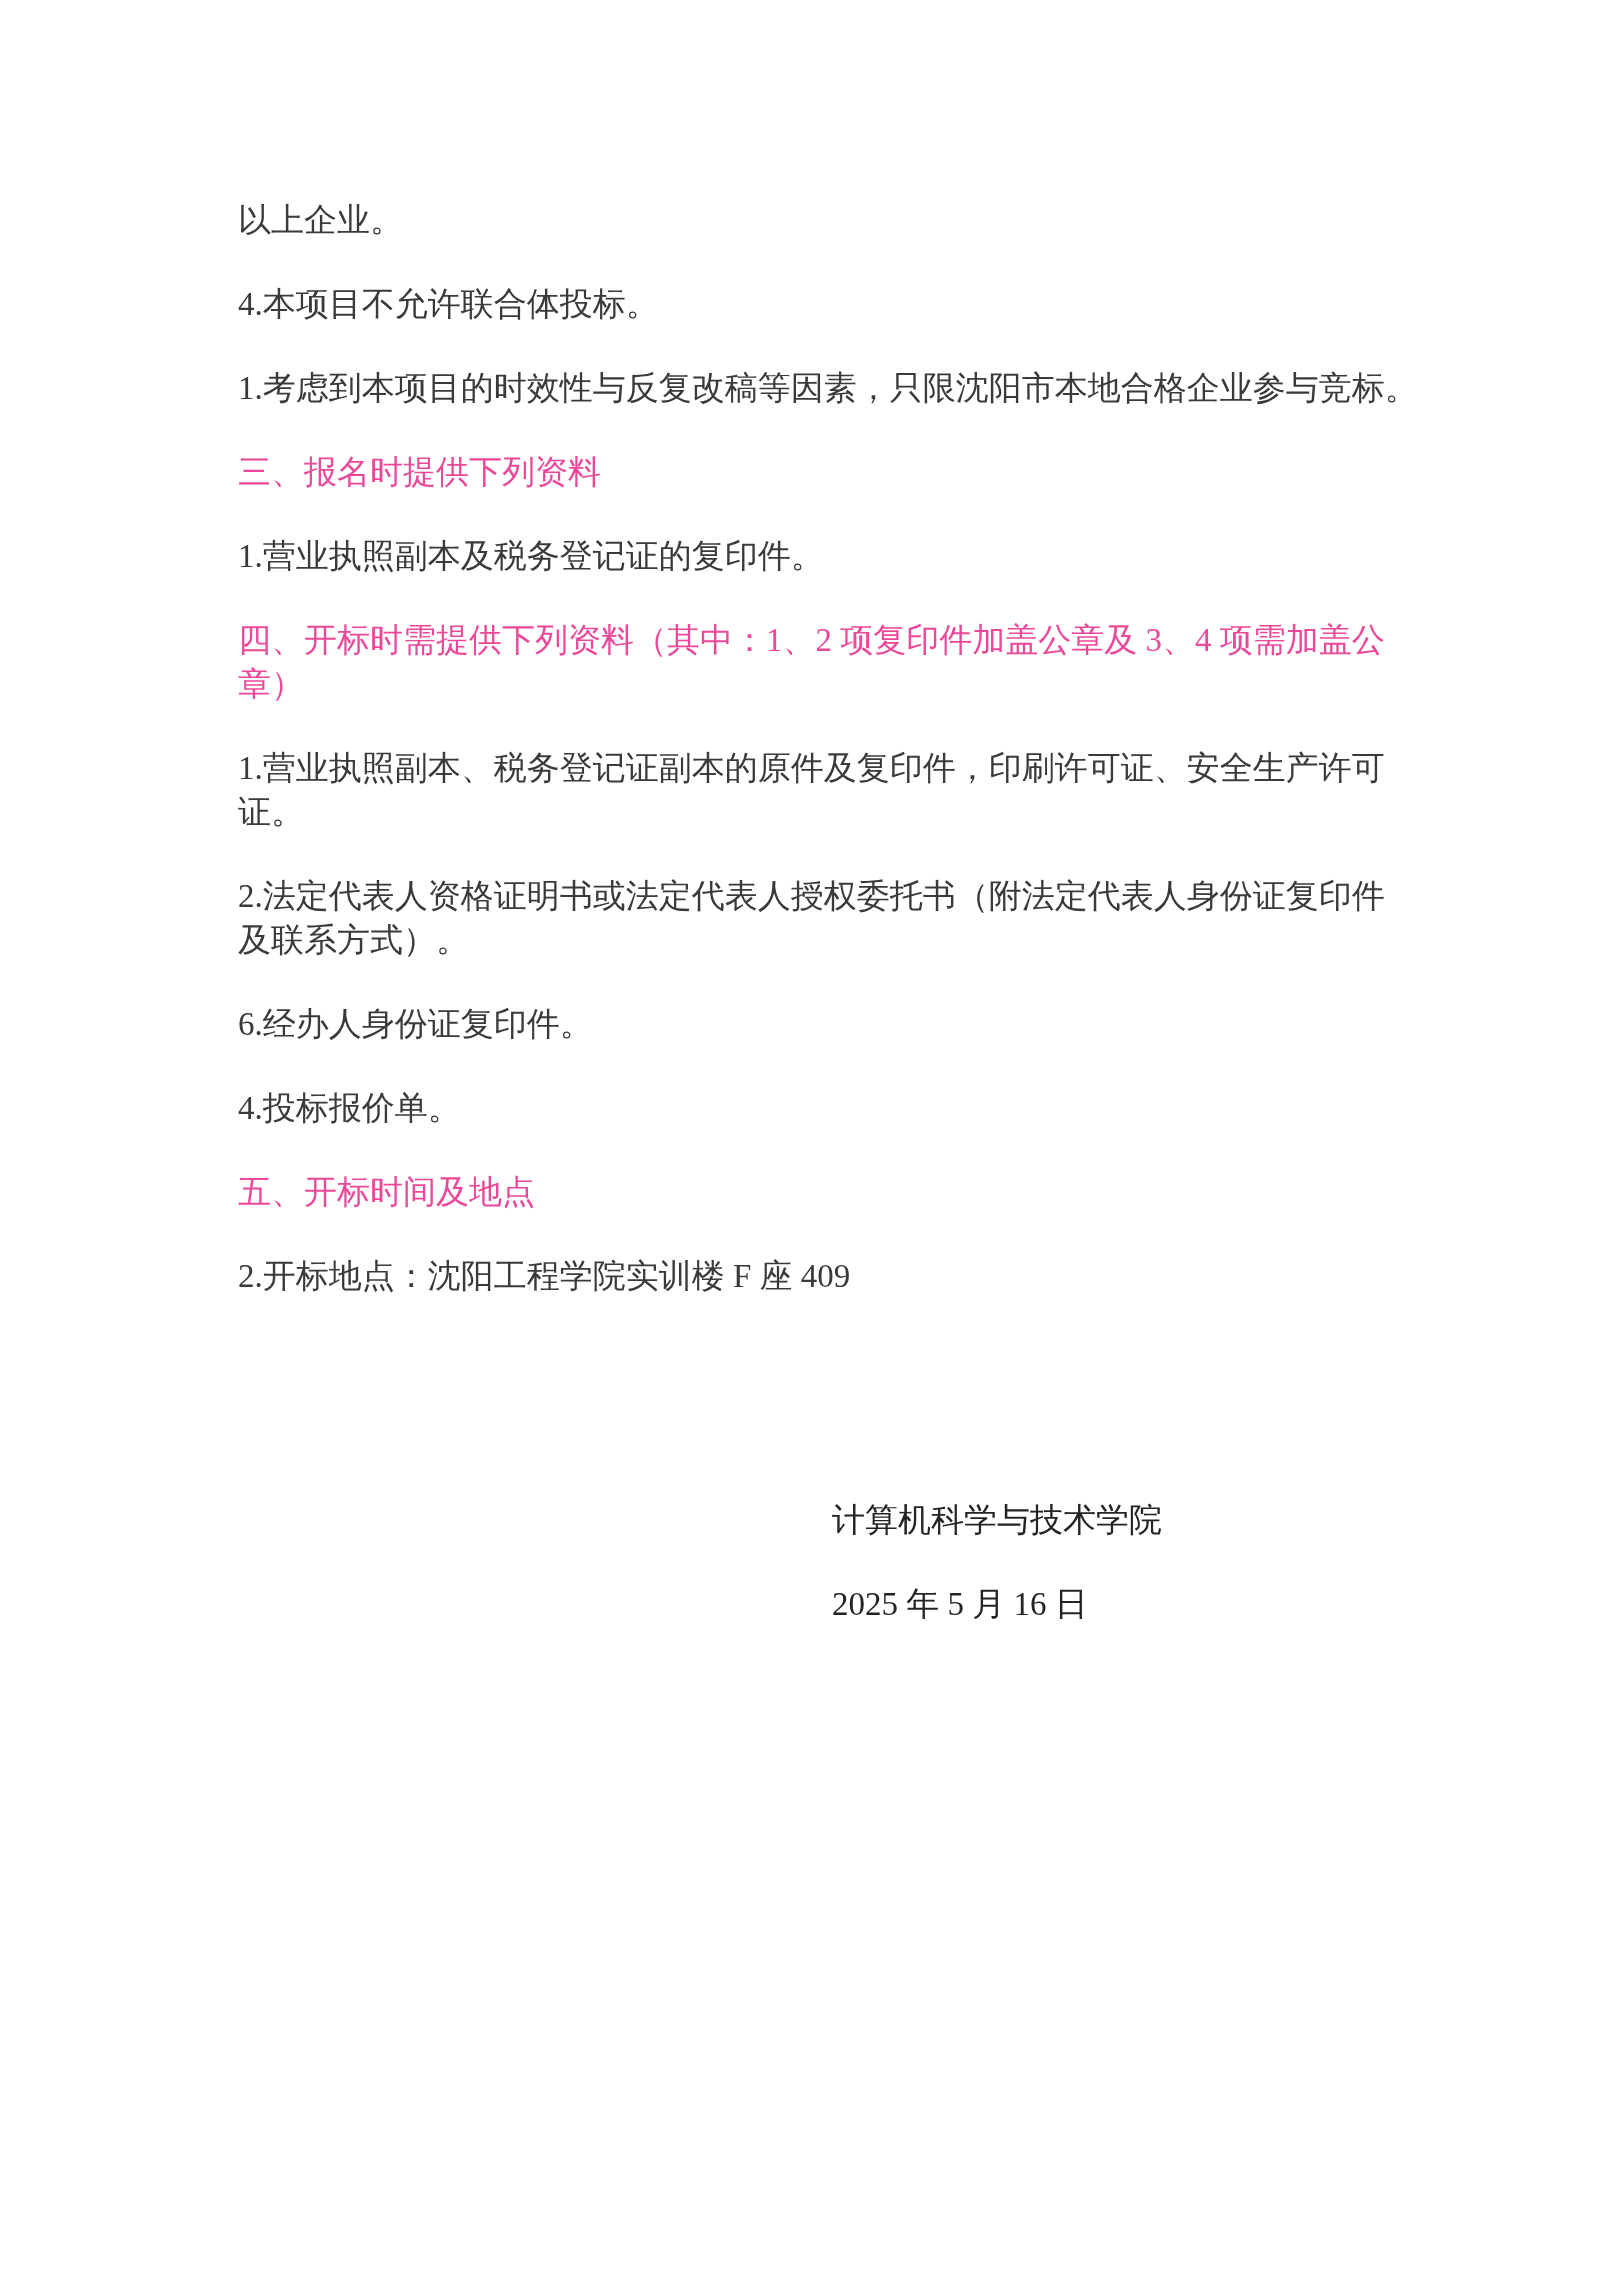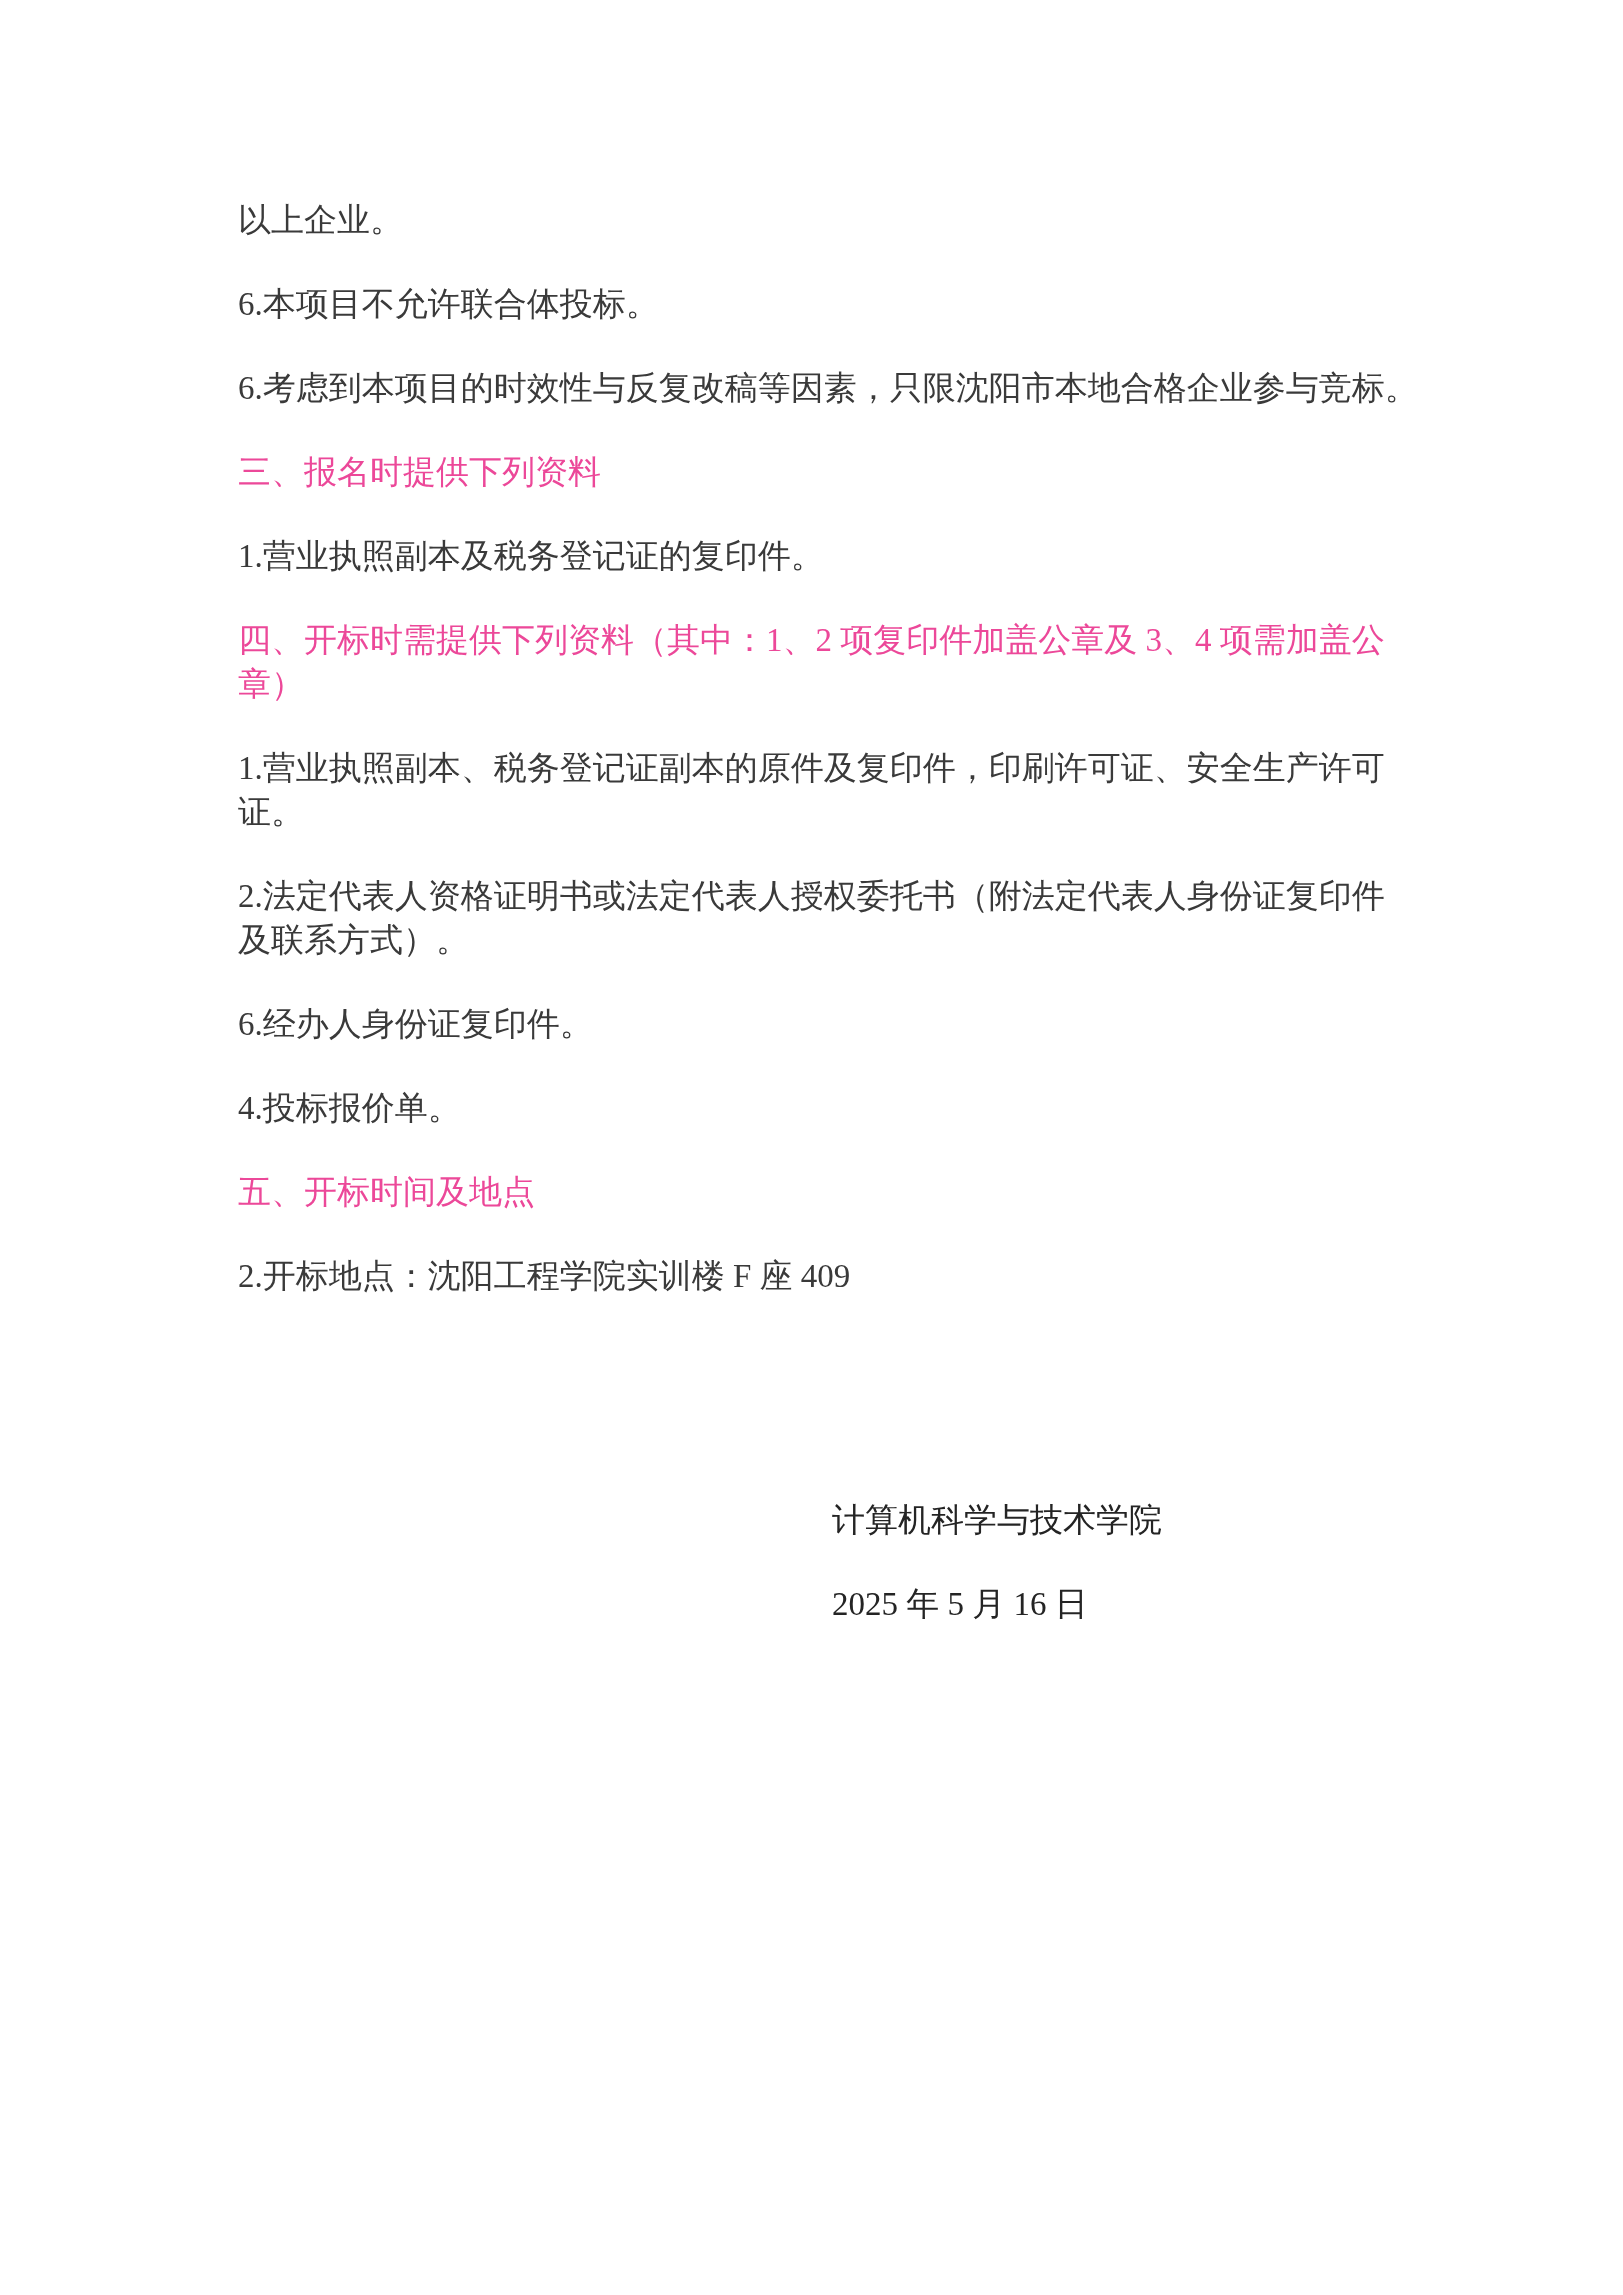--- a/index.html
+++ b/index.html
@@ -43,22 +43,22 @@
     color: #242424;
     white-space: pre;
   }
 </style>
 </head>
 <body>
 
 <div class="page">
   <div class="doc-body">
     <p>以上企业。</p>
-    <p>6.本项目不允许联合体投标。</p>
-    <p>6.考虑到本项目的时效性与反复改稿等因素，只限沈阳市本地合格企业参与竞标。</p>
+    <p>4.本项目不允许联合体投标。</p>
+    <p>1.考虑到本项目的时效性与反复改稿等因素，只限沈阳市本地合格企业参与竞标。</p>
     <p class="section-heading">三、报名时提供下列资料</p>
     <p>1.营业执照副本及税务登记证的复印件。</p>
     <p class="section-heading">四、开标时需提供下列资料（其中：1、2 项复印件加盖公章及 3、4 项需加盖公
 章）</p>
     <p>1.营业执照副本、税务登记证副本的原件及复印件，印刷许可证、安全生产许可
 证。</p>
     <p>2.法定代表人资格证明书或法定代表人授权委托书（附法定代表人身份证复印件
 及联系方式）。</p>
     <p>6.经办人身份证复印件。</p>
     <p>4.投标报价单。</p>

